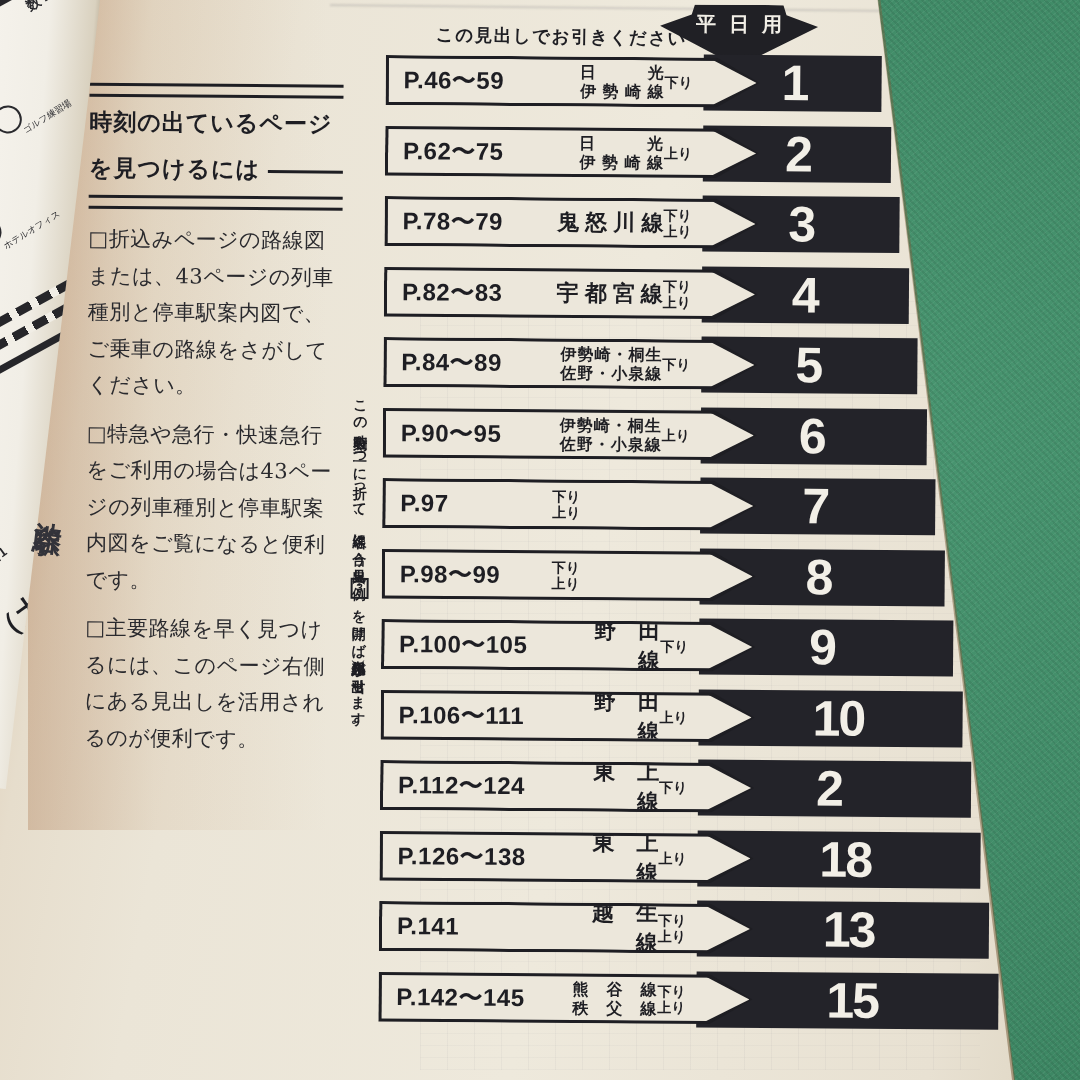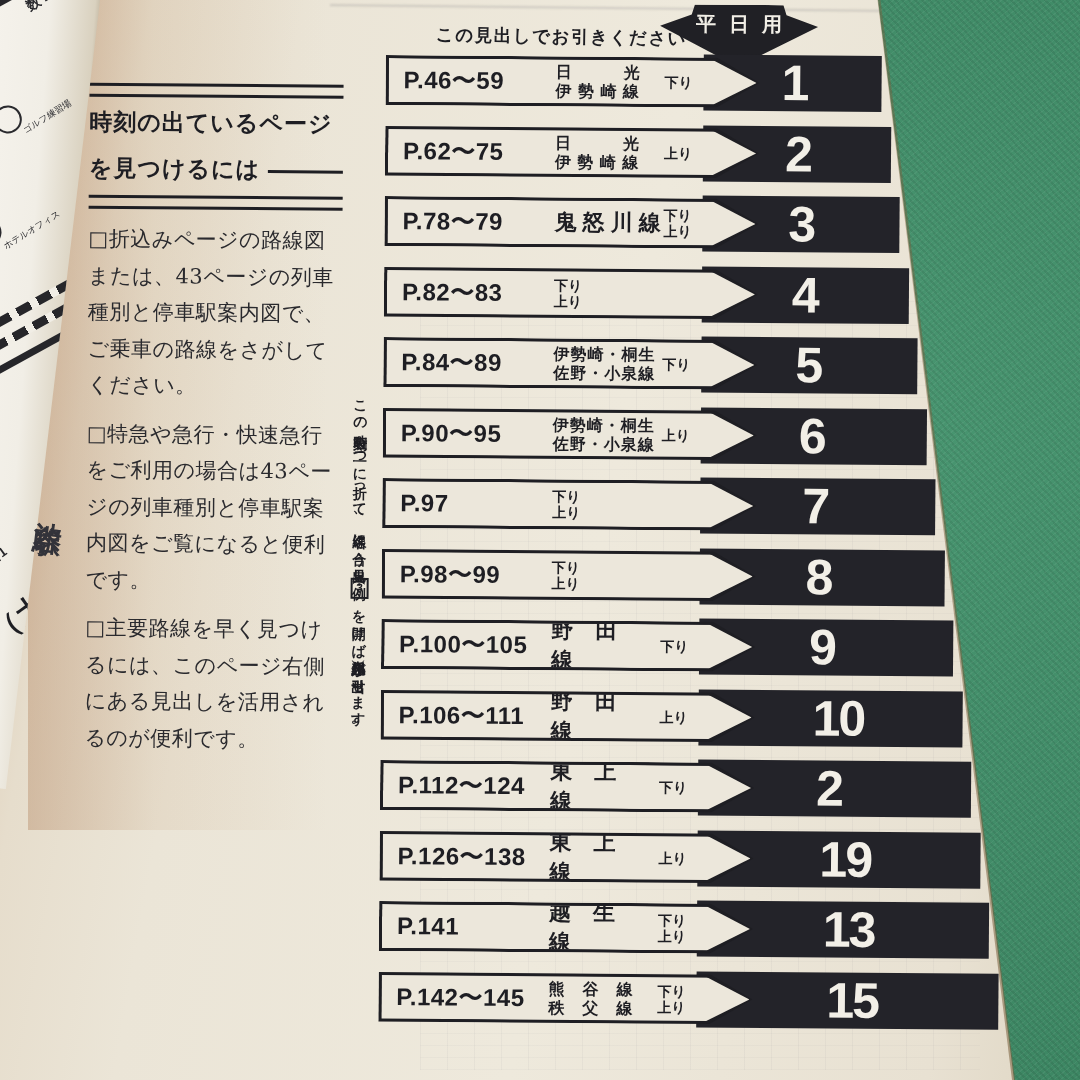--- a/index.html
+++ b/index.html
@@ -97,21 +97,21 @@
   .box-outer{
     position:absolute;left:0;top:3px;width:374px;height:50px;background:#1e1e23;
     clip-path:polygon(0 0,88.5% 0,100% 50%,88.5% 100%,0 100%);
   }
   .box-inner{
     position:absolute;inset:3px;background:#ece7db;
     clip-path:polygon(0 0,88.3% 0,100% 50%,88.3% 100%,0 100%);
     display:flex;align-items:center;
   }
   .pages{margin-left:15px;width:152px;font-size:24px;font-weight:bold;letter-spacing:.5px;}
-  .line-name{flex:1;text-align:left;font-weight:bold;white-space:pre-line;}
+  .line-name{flex:1;text-align:right;font-weight:bold;white-space:pre-line;}
   .line-name.small{font-size:16px;line-height:19px;letter-spacing:1px;}
   .line-name.big{font-size:22px;letter-spacing:0;}
   .dir{width:62px;margin-right:30px;font-size:14px;font-weight:bold;line-height:16px;white-space:pre-line;text-align:left;}
 
   
   .curl{
     position:absolute;left:-30px;top:-16px;width:132px;height:810px;
     transform-origin:top right;transform:rotate(4.2deg);
     clip-path:polygon(0 0,100% 0,72% 100%,0 100%);
     background:linear-gradient(to right,#f7f4ee,#f1eee6 62%,#d9d1bf 96%,#c8bda8);
@@ -224,20 +224,21 @@
           </div>
       </div>
 
       <div class="row" style="--i:3">
         <div class="bar">
             <div class="tab-number">4</div>
           </div>
         <div class="box-outer">
             <div class="box-inner">
           <div class="pages">P.82〜83</div>
+          <div class="line-name big">宇 都 宮 線</div>
           <div class="dir">下り
 上り</div>
         </div>
           </div>
       </div>
 
       <div class="row" style="--i:4">
         <div class="bar">
             <div class="tab-number">5</div>
           </div>
@@ -325,21 +326,21 @@
             <div class="box-inner">
           <div class="pages">P.112〜124</div>
           <div class="line-name big">東　上　線</div>
           <div class="dir">下り</div>
         </div>
           </div>
       </div>
 
       <div class="row" style="--i:11">
         <div class="bar">
-            <div class="tab-number">19</div>
+            <div class="tab-number">18</div>
           </div>
         <div class="box-outer">
             <div class="box-inner">
           <div class="pages">P.126〜138</div>
           <div class="line-name big">東　上　線</div>
           <div class="dir">上り</div>
         </div>
           </div>
       </div>
 

